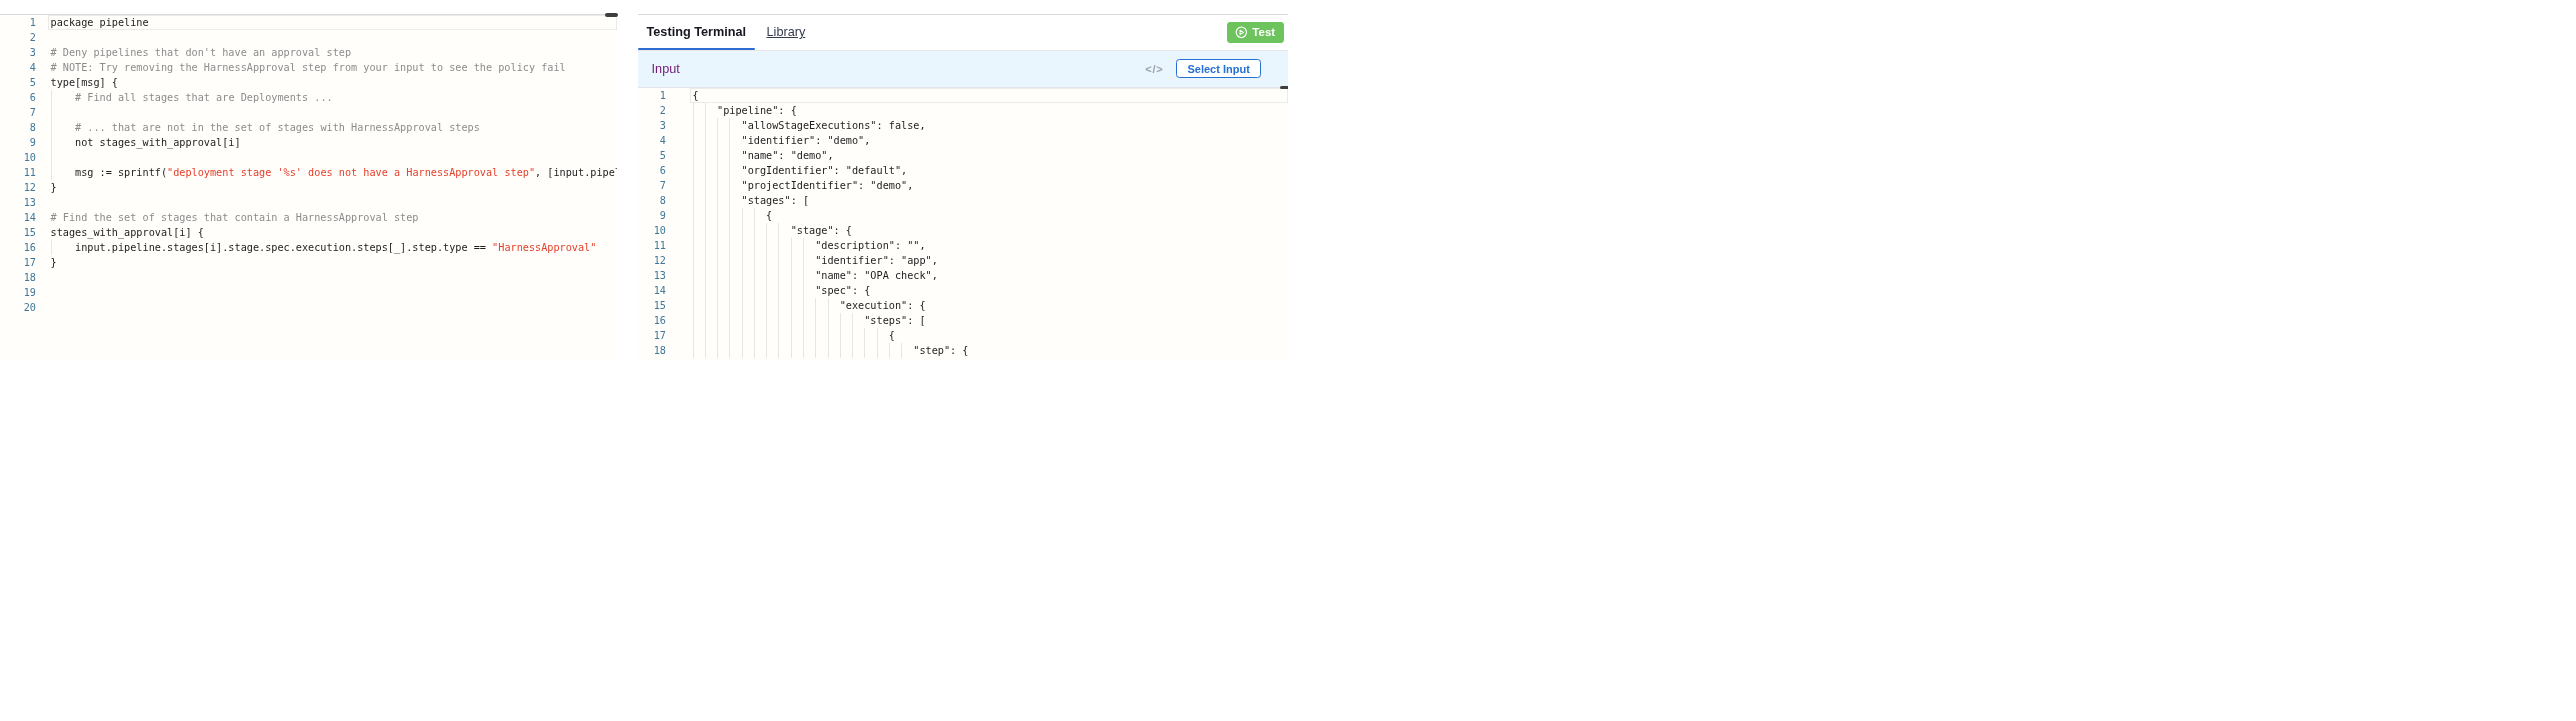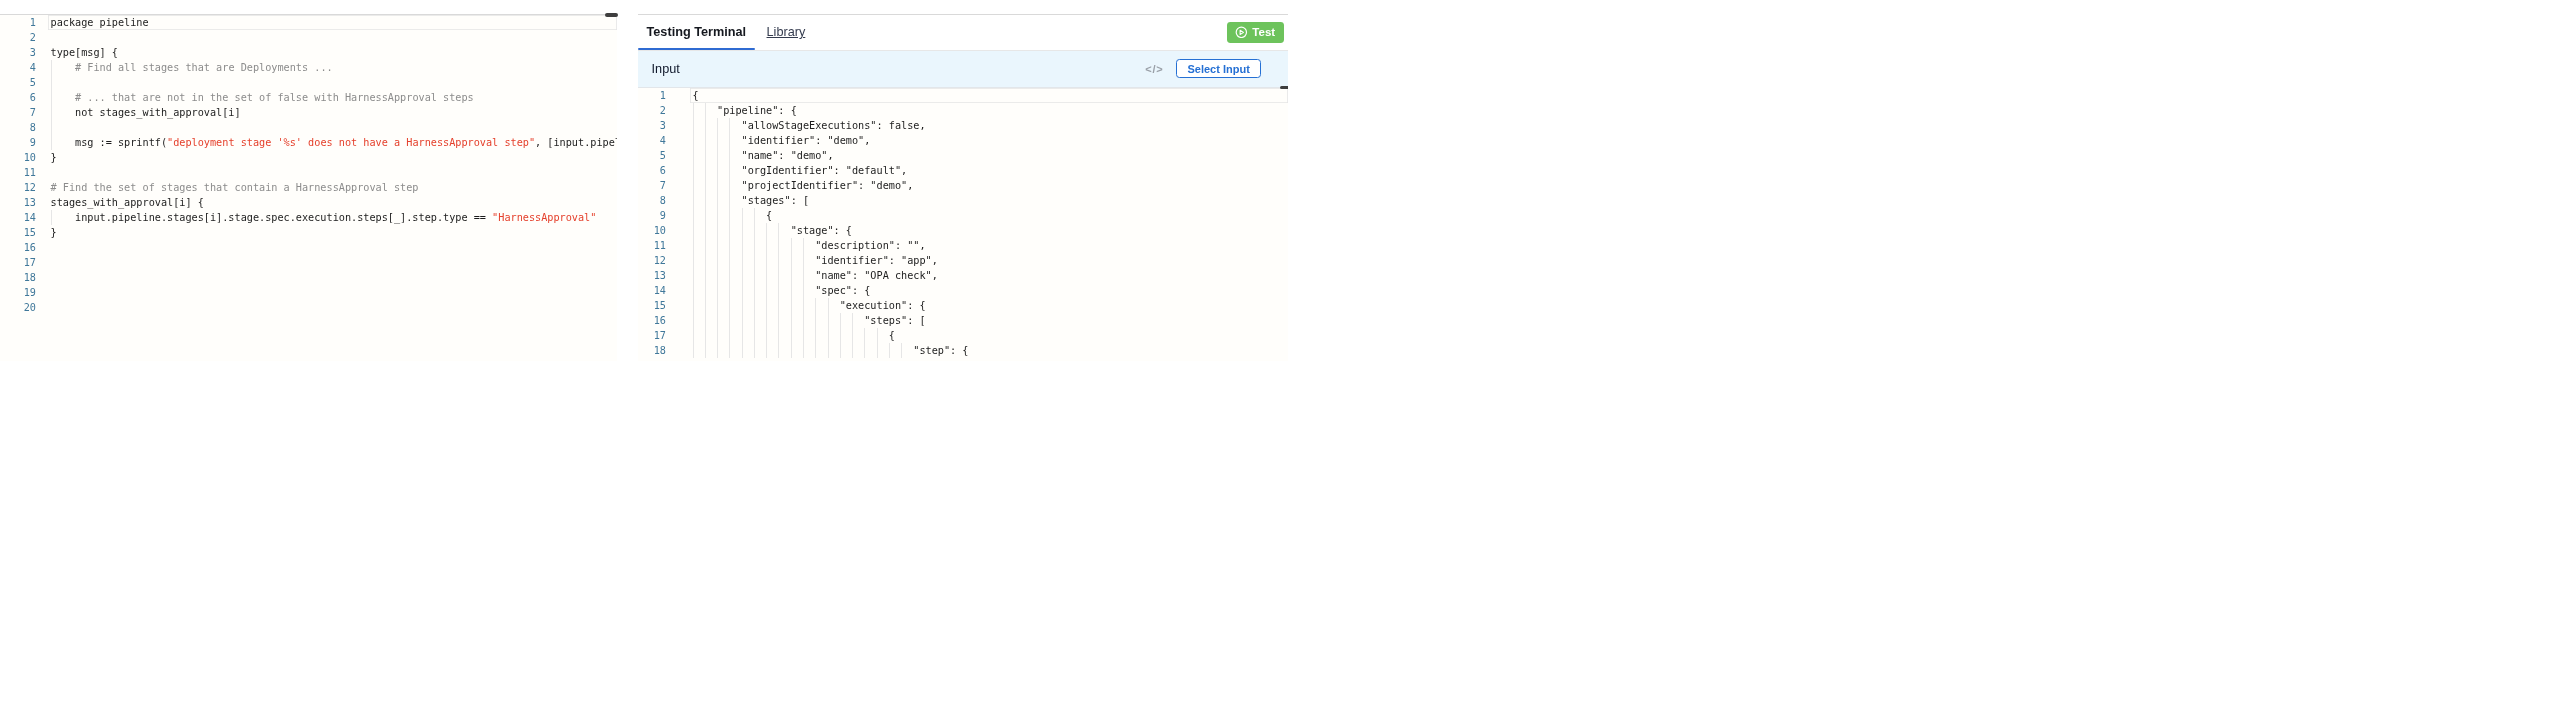--- a/index.html
+++ b/index.html
@@ -42,21 +42,21 @@
   .tab.active .tab-underline { position:absolute; left:0; right:0; bottom:-0.8px; height:2.5px;
          background:#2f6bd2; border-radius:1.7px; }
   .test-btn { margin-left:auto; margin-right:4.2px; align-self:center;
          height:21px; min-width:57px; padding:0 8.5px;
          background:#6dc35c; color:#fff; border:none; border-radius:3.4px;
          display:flex; align-items:center; justify-content:center; gap:4.2px;
          font-family:"Liberation Sans", sans-serif; font-size:11.5px; font-weight:700; cursor:pointer; }
   .test-btn svg { display:block; }
   .input-header { height:37px; flex:none; background:#eaf6fd; display:flex; align-items:center;
          padding:0 27px 0 13.6px; border-bottom:0.8px solid #e2e6ea; }
-  .input-title { font-size:12.7px; font-weight:500; color:#0f172a; }
+  .input-title { font-size:12.7px; font-weight:500; color:#701a75; }
   .code-toggle { margin-left:auto; color:#9aa0a8; font-size:11px; font-weight:700;
          letter-spacing:0.8px; cursor:pointer; user-select:none; }
   .select-input-btn { margin-left:12.7px; height:19.5px; padding:0 10.2px;
          background:#fff; border:0.8px solid #2570d4; border-radius:3.4px; color:#2570d4;
          font-family:"Liberation Sans", sans-serif; font-size:11px; font-weight:600;
          display:flex; align-items:center; cursor:pointer; }
   #json-editor { flex:1; position:relative; }
   #json-editor .gutter { width:52px; padding-right:24px; }
   #json-editor .ln, #json-editor .row { height:15px; line-height:15px; }
   .scroll-dash-right { position:absolute; right:0; top:71px; width:7.6px; height:3.4px;
@@ -84,24 +84,26 @@
       <div class="ln">15</div>
       <div class="ln">16</div>
       <div class="ln">17</div>
       <div class="ln">18</div>
       <div class="ln">19</div>
       <div class="ln">20</div>
     </div>
   <div class="code-area">
       <div class="row current"><span class="txt"><span class="tok-code">package pipeline</span></span></div>
       <div class="row"><span class="txt"></span></div>
+      <div class="row"><span class="txt"><span class="tok-comment"># Deny pipelines that don't have an approval step</span></span></div>
+      <div class="row"><span class="txt"><span class="tok-comment"># NOTE: Try removing the HarnessApproval step from your input to see the policy fail</span></span></div>
       <div class="row"><span class="txt"><span class="tok-code">type[msg] {</span></span></div>
       <div class="row"><span class="guide" style="left: 2.5px;"></span><span class="txt"><span class="tok-code">    </span><span class="tok-comment"># Find all stages that are Deployments ...</span></span></div>
       <div class="row"><span class="guide" style="left: 2.5px;"></span><span class="txt"></span></div>
-      <div class="row"><span class="guide" style="left: 2.5px;"></span><span class="txt"><span class="tok-code">    </span><span class="tok-comment"># ... that are not in the set of false with HarnessApproval steps</span></span></div>
+      <div class="row"><span class="guide" style="left: 2.5px;"></span><span class="txt"><span class="tok-code">    </span><span class="tok-comment"># ... that are not in the set of stages with HarnessApproval steps</span></span></div>
       <div class="row"><span class="guide" style="left: 2.5px;"></span><span class="txt"><span class="tok-code">    not stages_with_approval[i]</span></span></div>
       <div class="row"><span class="guide" style="left: 2.5px;"></span><span class="txt"></span></div>
       <div class="row"><span class="guide" style="left: 2.5px;"></span><span class="txt"><span class="tok-code">    msg := sprintf(</span><span class="tok-string">"deployment stage '%s' does not have a HarnessApproval step"</span><span class="tok-code">, [input.pipel</span></span></div>
       <div class="row"><span class="txt"><span class="tok-code">}</span></span></div>
       <div class="row"><span class="txt"></span></div>
       <div class="row"><span class="txt"><span class="tok-comment"># Find the set of stages that contain a HarnessApproval step</span></span></div>
       <div class="row"><span class="txt"><span class="tok-code">stages_with_approval[i] {</span></span></div>
       <div class="row"><span class="guide" style="left: 2.5px;"></span><span class="txt"><span class="tok-code">    input.pipeline.stages[i].stage.spec.execution.steps[_].step.type == </span><span class="tok-string">"HarnessApproval"</span></span></div>
       <div class="row"><span class="txt"><span class="tok-code">}</span></span></div>
       <div class="row"><span class="txt"></span></div>

